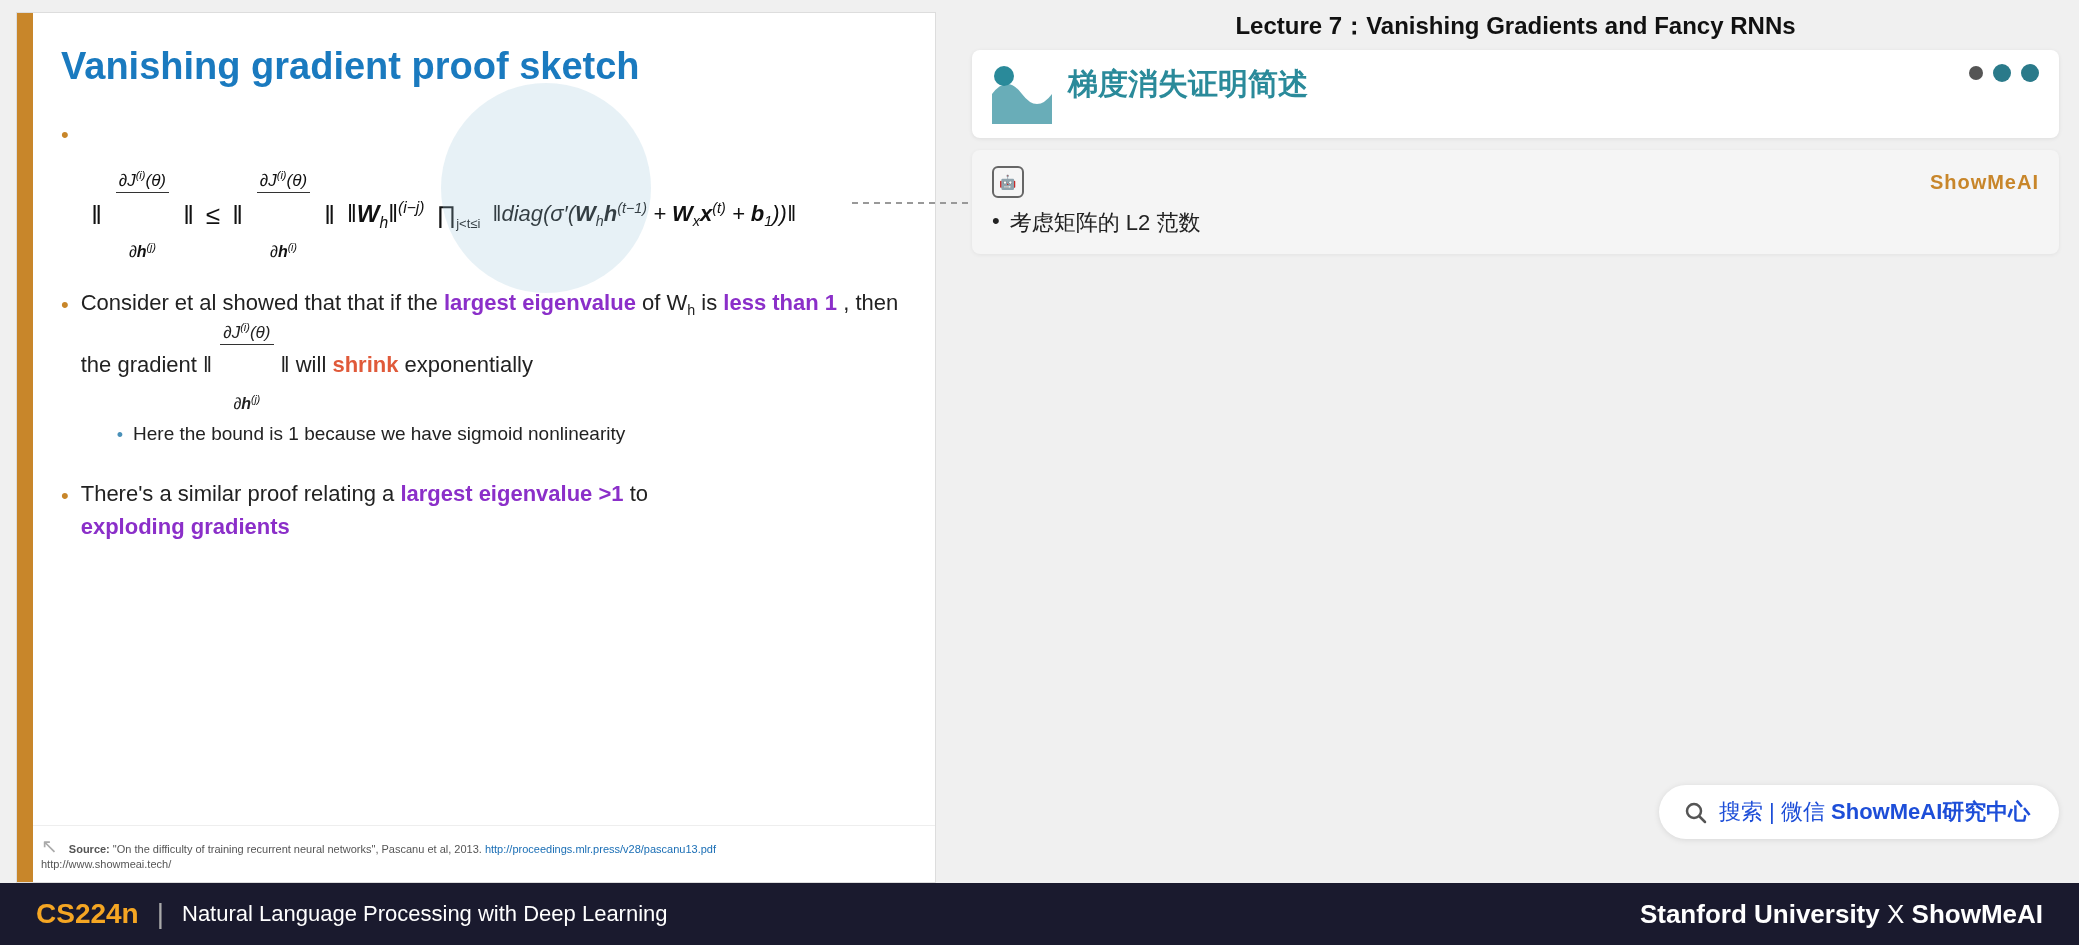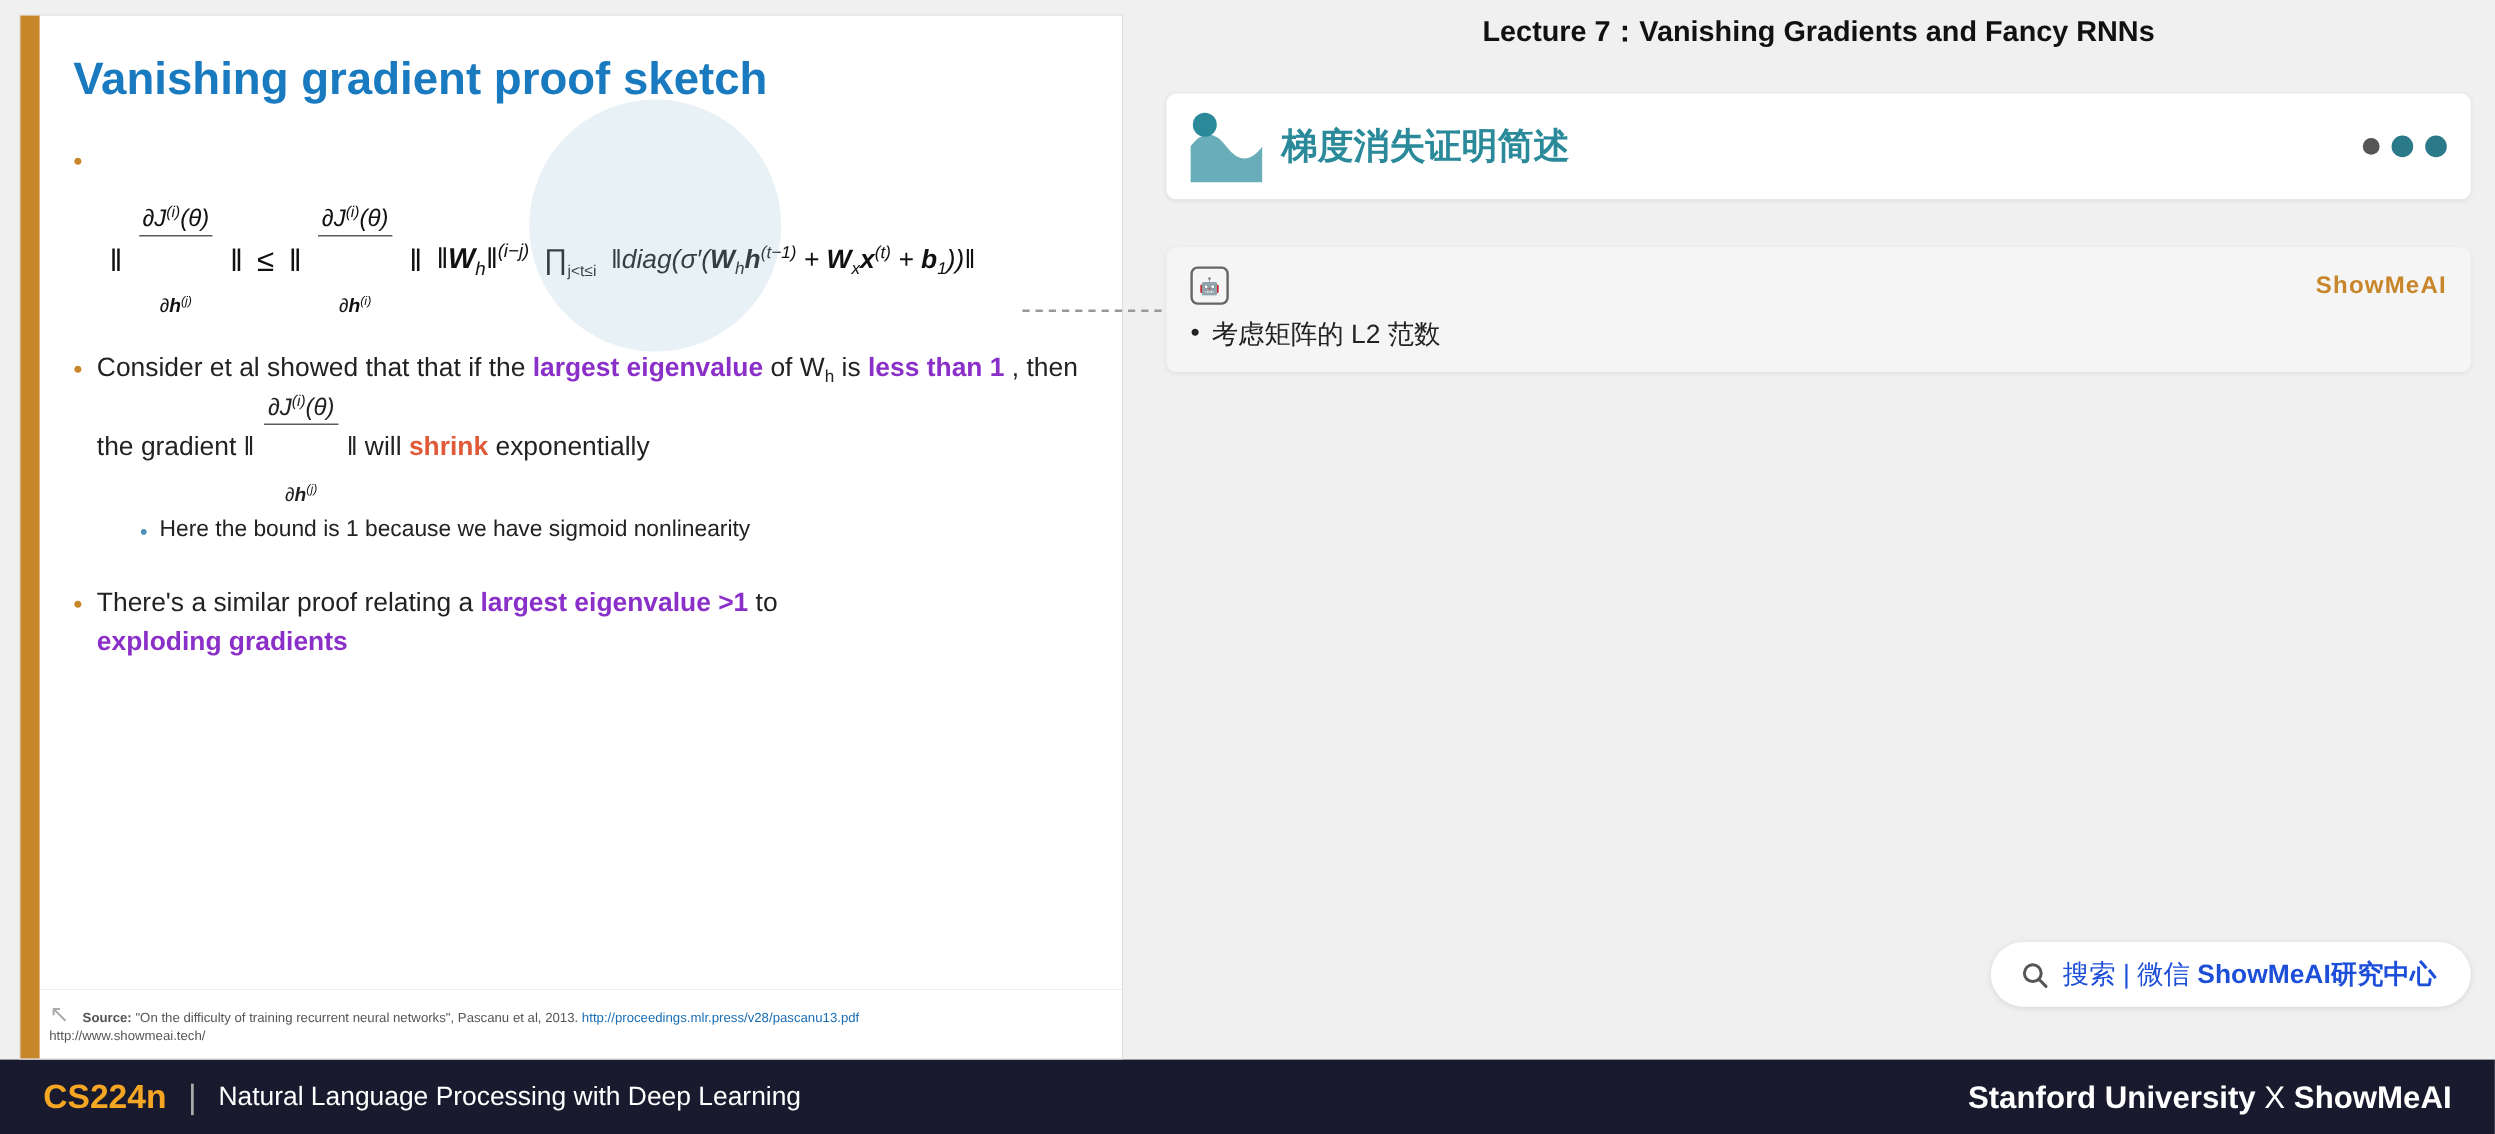--- a/index.html
+++ b/index.html
@@ -97,21 +97,21 @@
       align-items: center;
       vertical-align: middle;
       font-size: 18px;
       line-height: 1.2;
       margin: 0 2px;
     }
 
     .fraction-num {
       border-bottom: 1.5px solid #333;
       padding: 0 3px 1px;
-      font-size: 20px;
+      font-size: 17px;
       text-align: center;
     }
 
     .fraction-den {
       padding: 1px 3px 0;
       font-size: 16px;
       margin-top: 48px;
     }
 
     .highlight-purple {
@@ -162,34 +162,33 @@
       font-size: 20px;
     }
 
     
     .right-panel {
       flex: 1;
       display: flex;
       flex-direction: column;
       padding: 0 20px;
       background: #f0f0f0;
-      gap: 28px;
     }
 
     .lecture-title-row {
       padding: 10px 0 8px;
       font-size: 24px;
       font-weight: 700;
       color: #111;
       text-align: center;
     }
 
     .slide-header-right {
       display: flex;
-      align-items: center;
+      align-items: flex-start;
       background: white;
       border-radius: 8px;
       padding: 14px 20px;
       margin-bottom: 12px;
       box-shadow: 0 1px 4px rgba(0,0,0,0.08);
       gap: 16px;
       font-family: Liberation Serif, serif;
     }
 
     .slide-icon {

